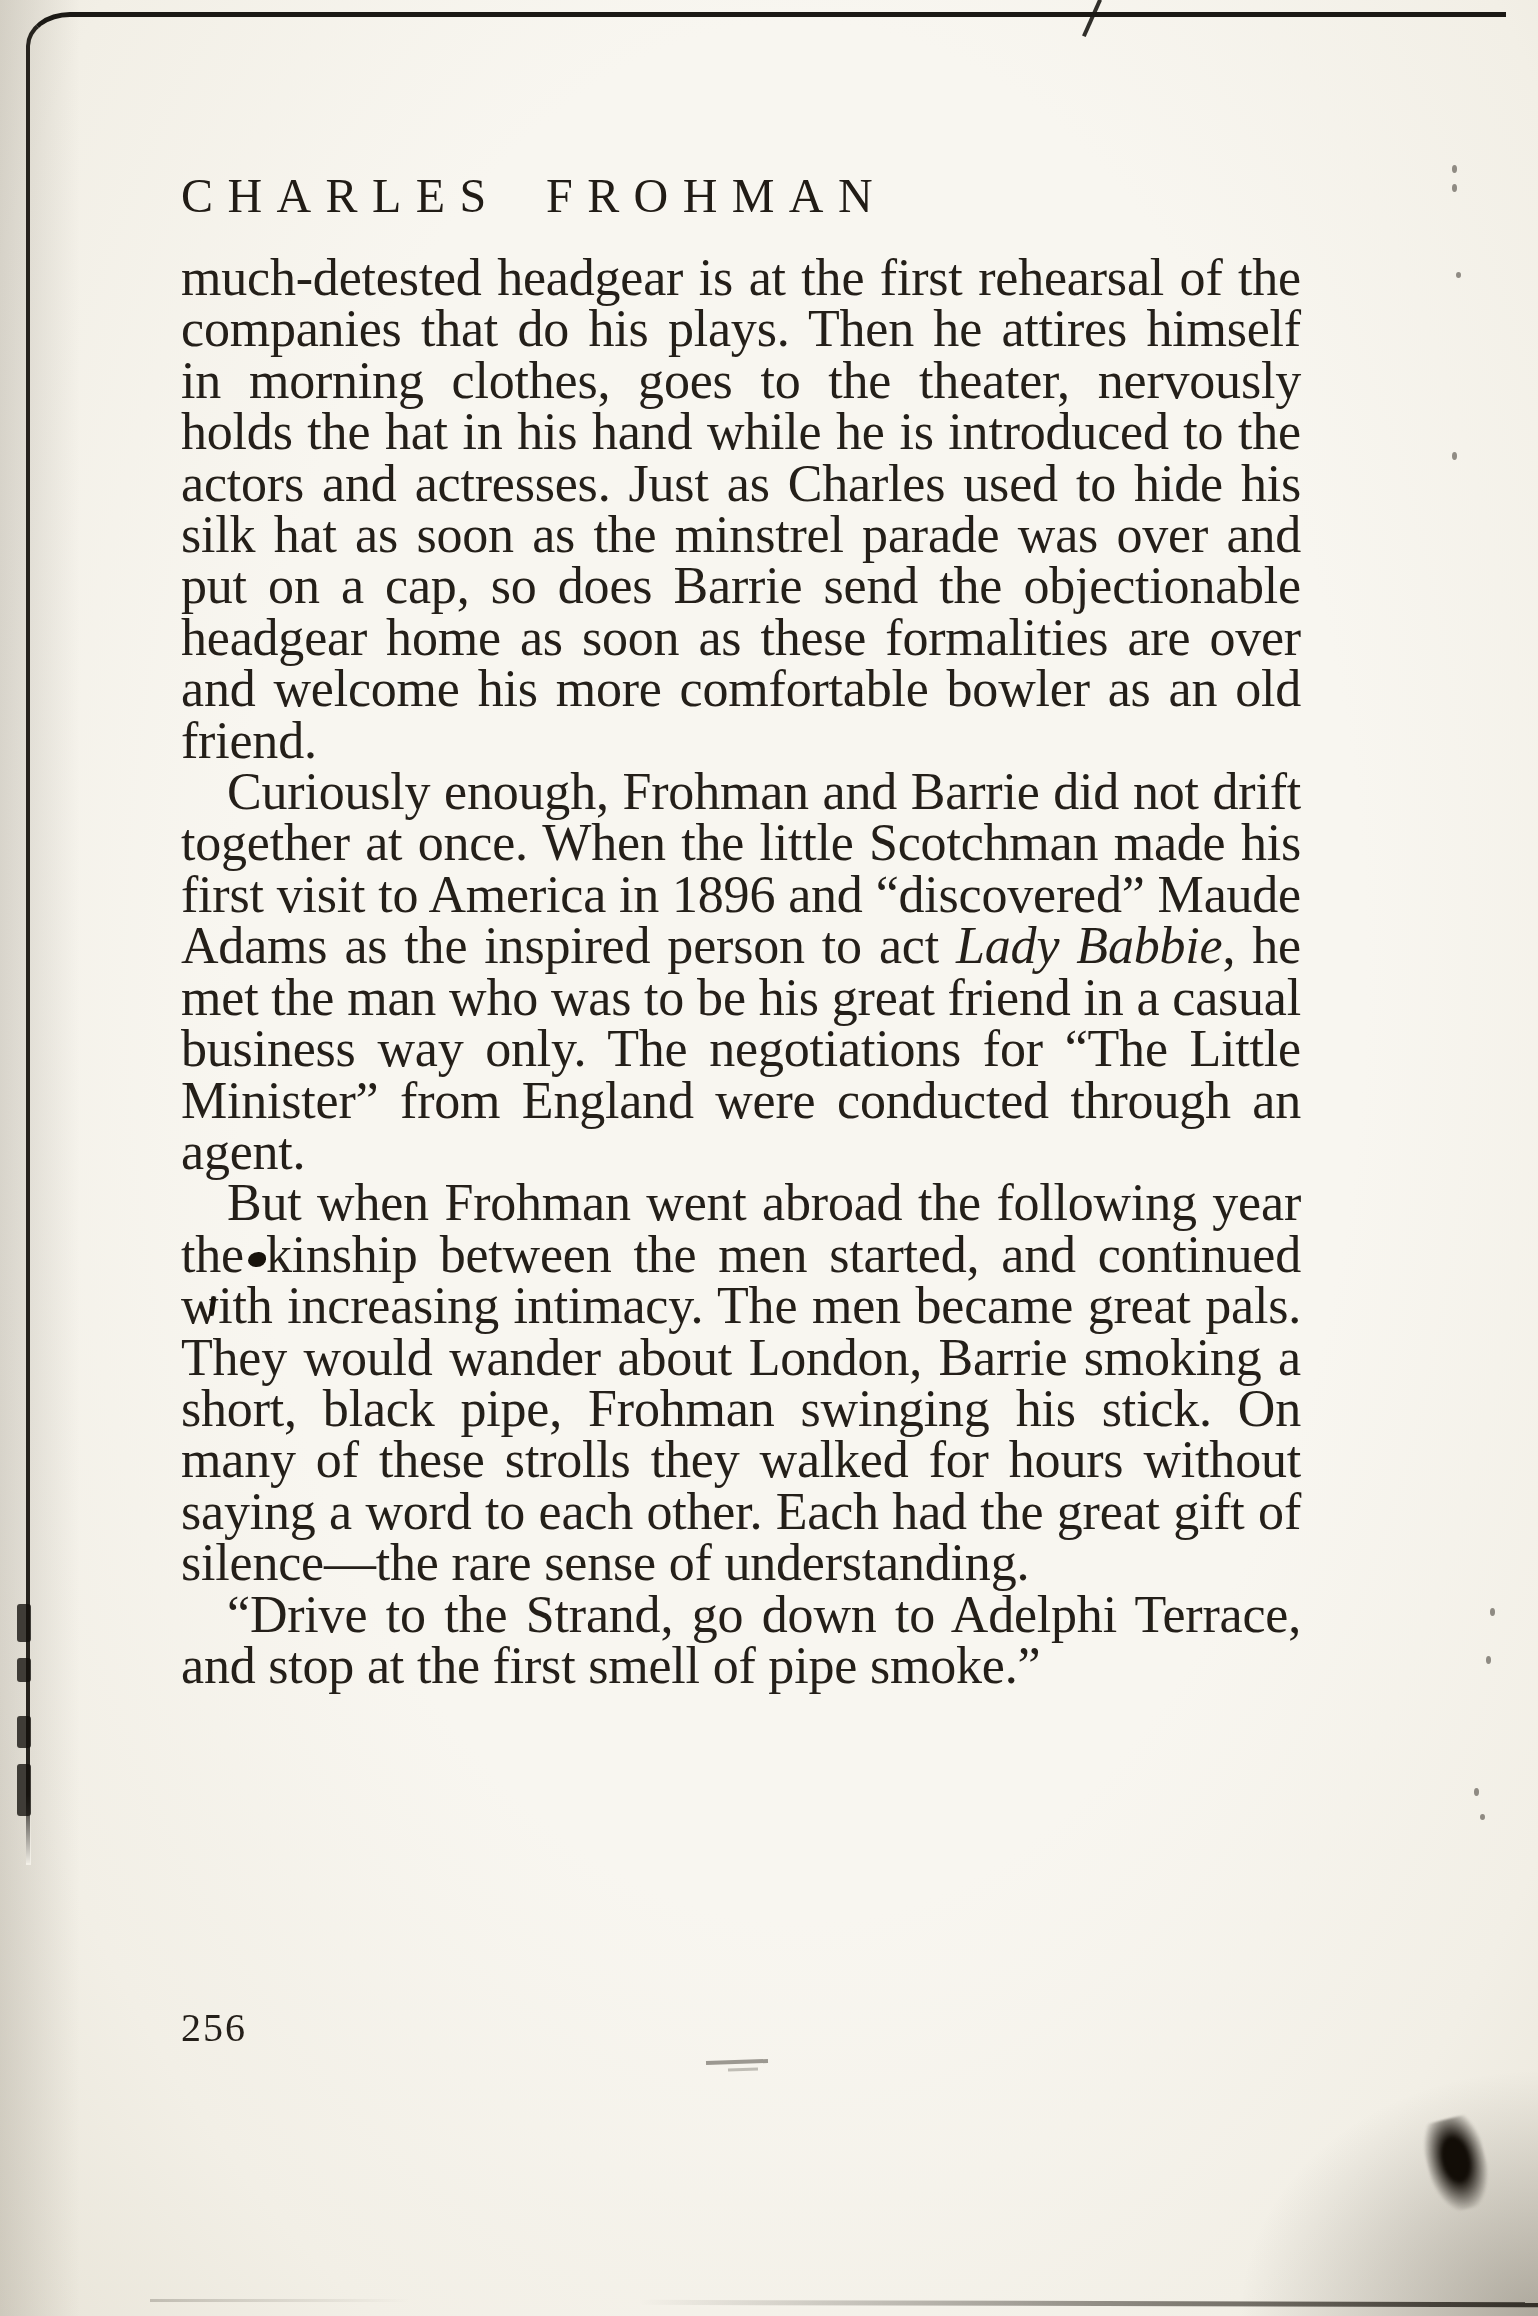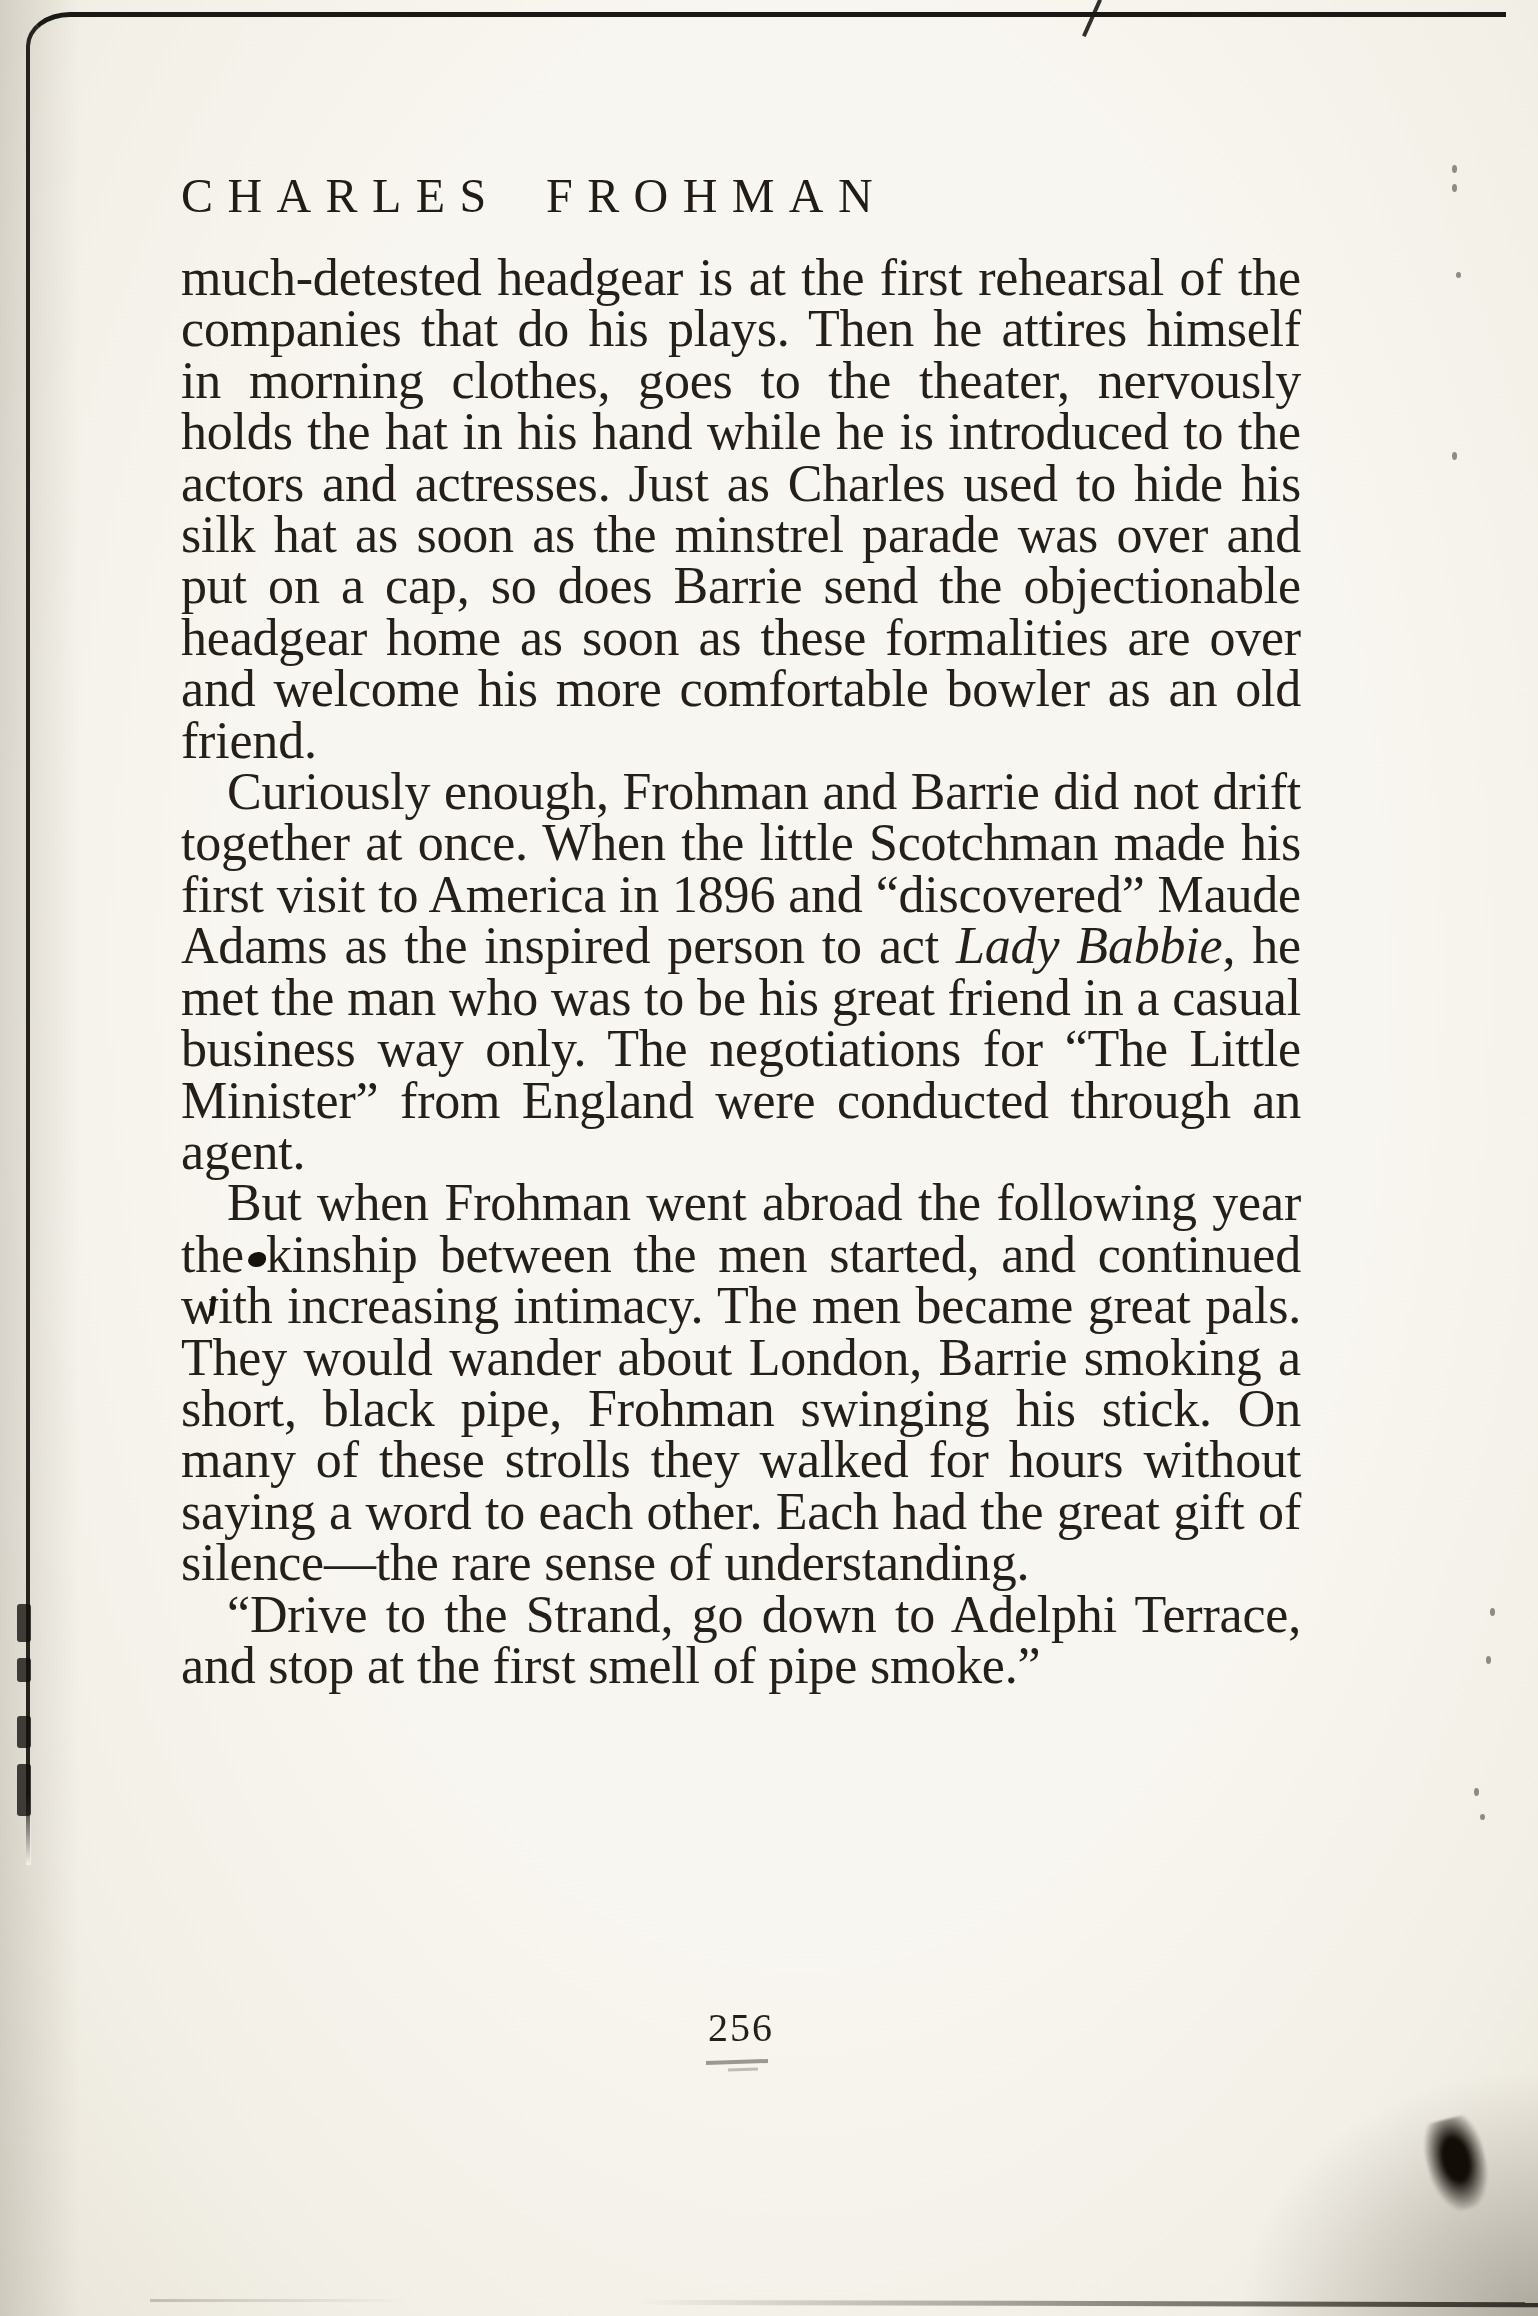--- a/index.html
+++ b/index.html
@@ -47,21 +47,21 @@
     font-size: 52px; line-height: 51.4px;
     letter-spacing: -0.2px;
     text-align: justify;
     color: #241f19;
   }
   .body-col p { margin: 0; text-indent: 46px; }
   .body-col p.noindent { text-indent: 0; }
   .body-col i { font-style: italic; }
   .folio {
     position: absolute; left: 181px; top: 2004px; width: 1120px;
-    text-align: center; font-size: 40px; letter-spacing: 2px; color: #241f19;
+    text-align: left; font-size: 40px; letter-spacing: 2px; color: #241f19;
   }
   .folio-dash {
     position: absolute; left: 706px; top: 2060px; width: 62px; height: 4px;
     background: rgba(45,40,30,0.45); transform: rotate(-2deg);
   }
   .folio-dash.small { left: 728px; top: 2068px; width: 30px; height: 3px; opacity: 0.6; }
   
   .ink-bar {
     position: absolute; left: 17px; width: 14px;
     background: rgba(18,15,11,0.78); border-radius: 3px; filter: blur(0.6px);

